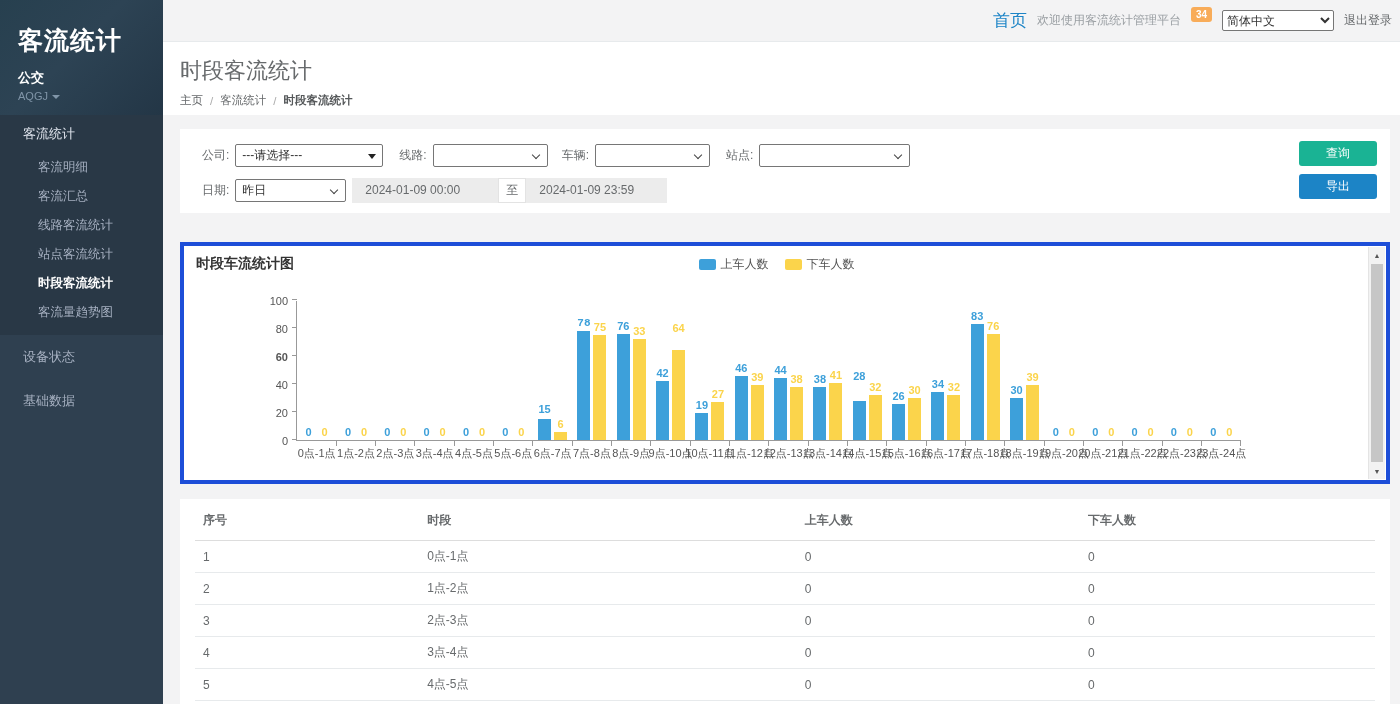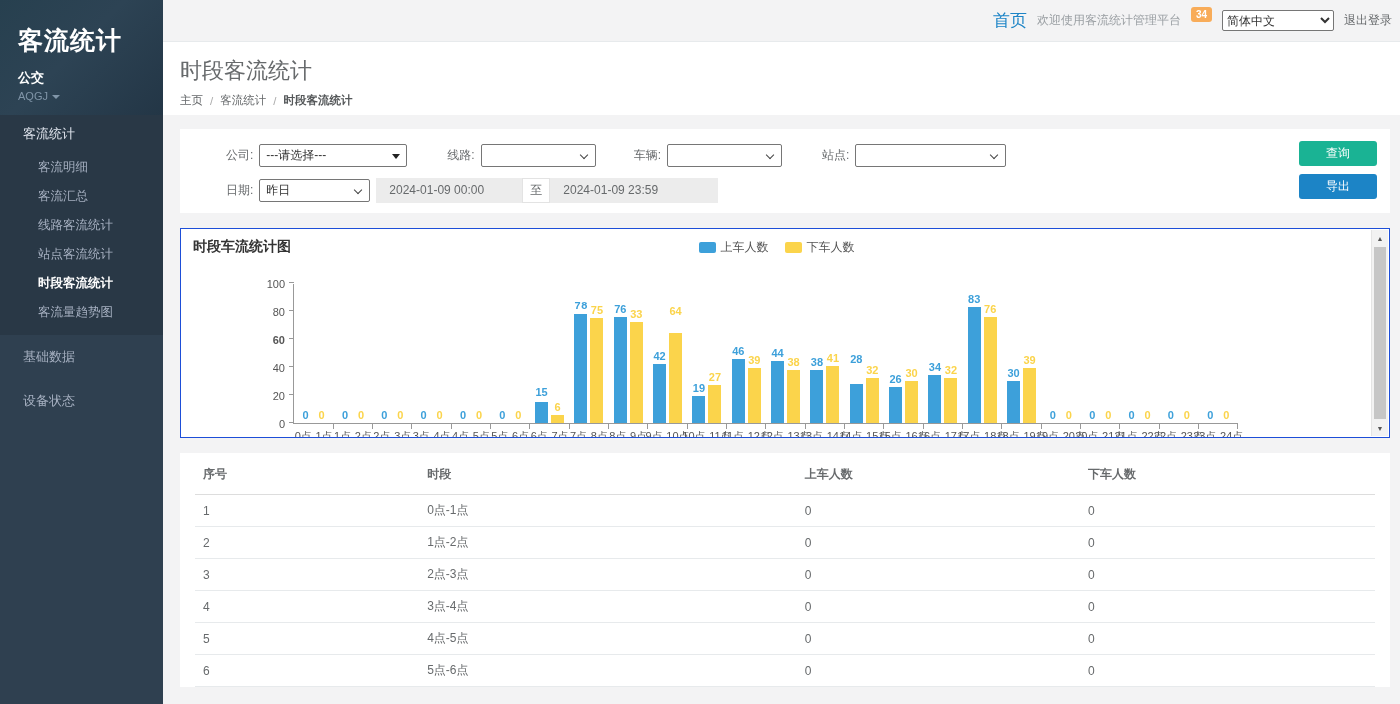--- a/index.html
+++ b/index.html
@@ -42,44 +42,44 @@
   .breadcrumb .last { font-weight:bold; color:#55585a; }
 
   
   .content { padding:14px 10px 0 17px; }
   .panel { background:#ffffff; }
 
   
   .filter-panel { position:relative; padding:15px 16px 14px 22px; height:84px; }
   .frow { display:flex; align-items:center; font-size:12px; }
   .frow + .frow { margin-top:11px; }
-  .flabel { margin-right:6px; color:#676a6c;margin-left:24px; }
+  .flabel { margin-right:6px; color:#676a6c; }
   .fake-select { position:relative; height:23px; border:1px solid #767676; border-radius:2px;
     background:#fff; font-size:12px; color:#333; line-height:21px; padding:0 18px 0 6px; cursor:pointer; }
   .fake-select .tri { position:absolute; right:6px; top:9px; width:0; height:0;
     border-left:4.5px solid transparent; border-right:4.5px solid transparent; border-top:5px solid #222; }
   .fake-select .chev { position:absolute; right:8px; top:7px; width:6px; height:6px;
     border-right:1.5px solid #444; border-bottom:1.5px solid #444; transform:rotate(45deg); }
   .sel-company { width:148px; margin-right:16px; }
   .sel-line { width:115px; margin-right:14px; }
   .sel-vehicle { width:115px; margin-right:16px; }
   .sel-station { width:151px; }
   .sel-date { width:111px; margin-right:6px; }
   .date-input { height:25px; background:#ececec; color:#676a6c; font-size:12px;
     line-height:25px; padding-left:13px; }
-  .d1 { width:146px; } .d2 { width:168px; }
+  .d1 { width:146px; } .d2 { width:141px; }
   .to-box { width:28px; height:25px; background:#fff; border:1px solid #e3e3e3; text-align:center;
     line-height:23px; font-size:12px; color:#676a6c; }
   .btn { position:absolute; width:78px; height:25px; border:none; border-radius:3px; color:#fff;
     font-size:12px; cursor:pointer; font-family:"Liberation Sans","DejaVu Sans",sans-serif; }
   .btn-query { right:13px; top:12px; background:#1ab394; }
   .btn-export { right:13px; top:45px; background:#1c84c6; }
 
   
-  .chart-panel { position:relative; margin-top:15px; height:210px; border:1px solid #1d4ed8; overflow:hidden; }
+  .chart-panel { position:relative; margin-top:29px; height:242px; border:4px solid #1d4ed8; overflow:hidden; }
   .chart-title { position:absolute; left:12px; top:9px; font-size:14px; font-weight:bold; color:#333; }
   .legend { position:absolute; top:10px; left:0; right:17px; display:flex; justify-content:center;
     gap:16px; font-size:12px; color:#555; }
   .legend-item { display:flex; align-items:center; gap:5px; }
   .swatch { width:17px; height:11px; border-radius:2px; }
   .plot { position:absolute; left:112px; top:55px; width:945px; height:140px;
     border-left:1px solid #999; border-bottom:1px solid #999; display:flex; align-items:flex-end; }
   .ytick-label { position:absolute; right:calc(100% + 9px); width:30px; text-align:right;
     font-size:11px; color:#555; }
   .ytick-mark { position:absolute; left:-5px; width:5px; height:1px; background:#999; }
@@ -119,22 +119,22 @@
     <div>
         <div class="side-sub">客流明细</div>
         <div class="side-sub">客流汇总</div>
         <div class="side-sub">线路客流统计</div>
         <div class="side-sub">站点客流统计</div>
         <div class="side-sub active">时段客流统计</div>
         <div class="side-sub">客流量趋势图</div>
       </div>
   </div>
   <div class="side-other">
+      <div class="side-parent">设备状态</div>
       <div class="side-parent">基础数据</div>
-      <div class="side-parent">设备状态</div>
     </div>
 </div>
 
 <div class="main">
 
   <div class="topbar">
     <span class="home-link">首页</span>
     <span class="welcome">欢迎使用客流统计管理平台</span>
     <span class="badge">34</span>
     <select class="lang-select">

